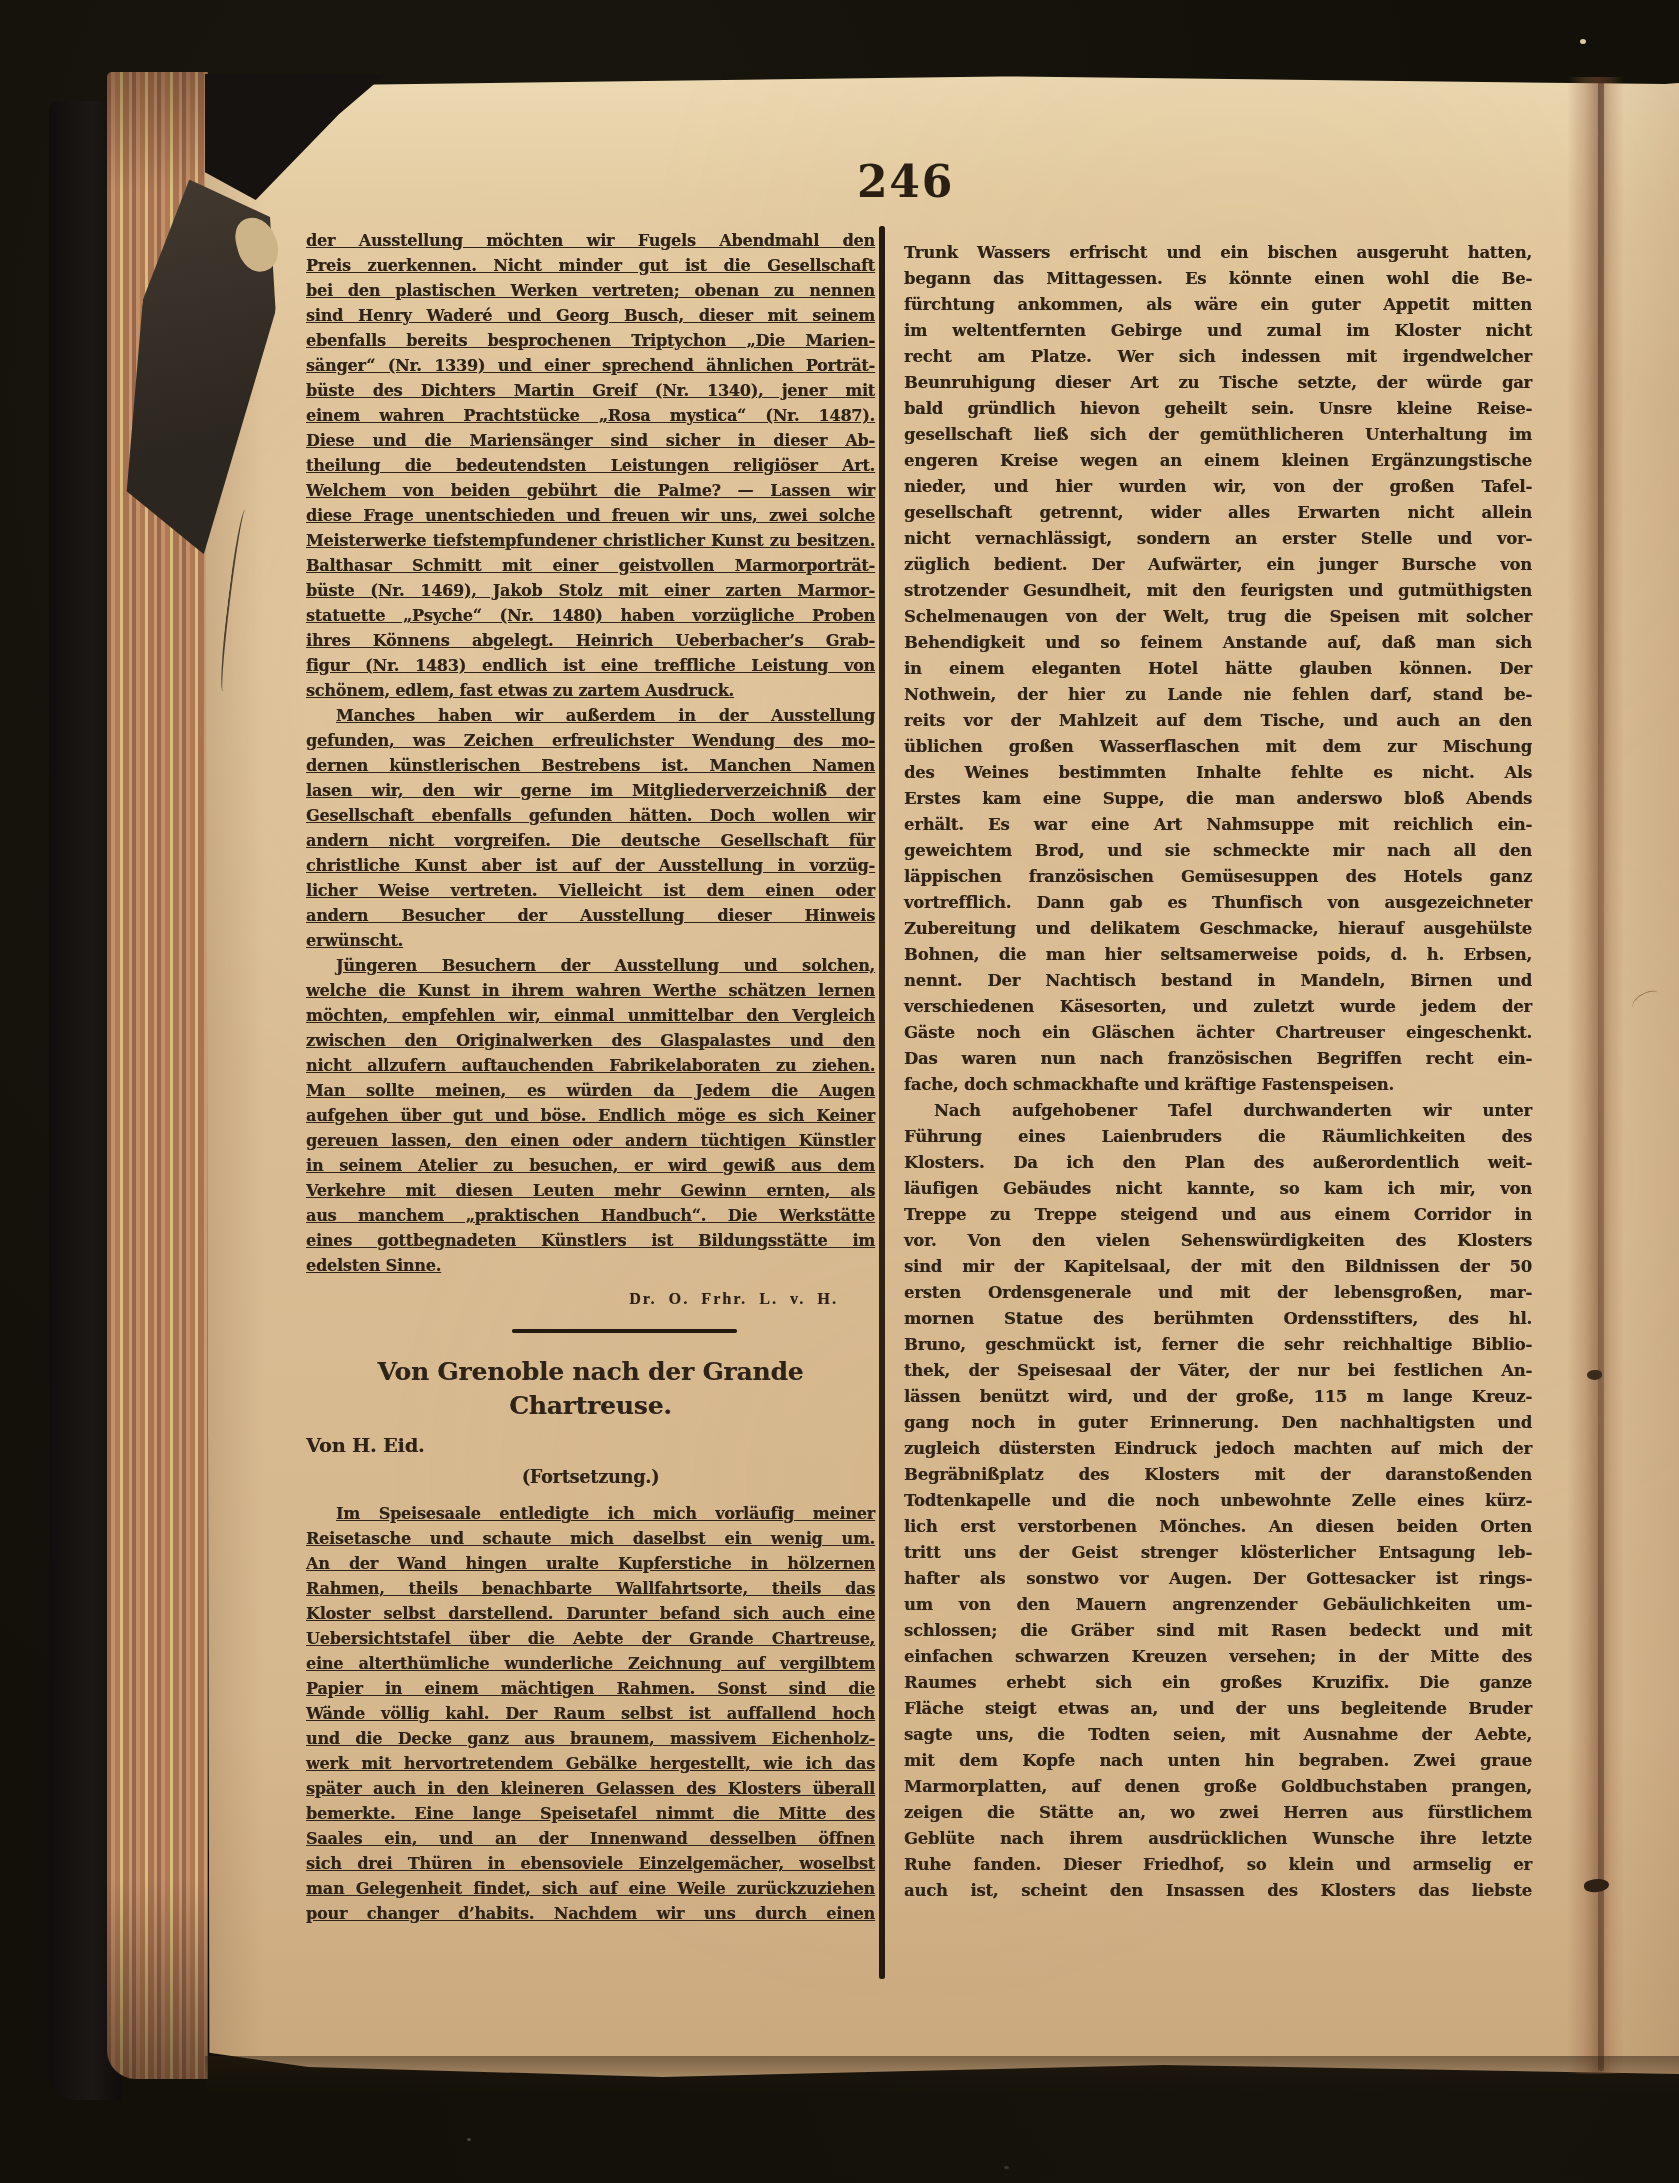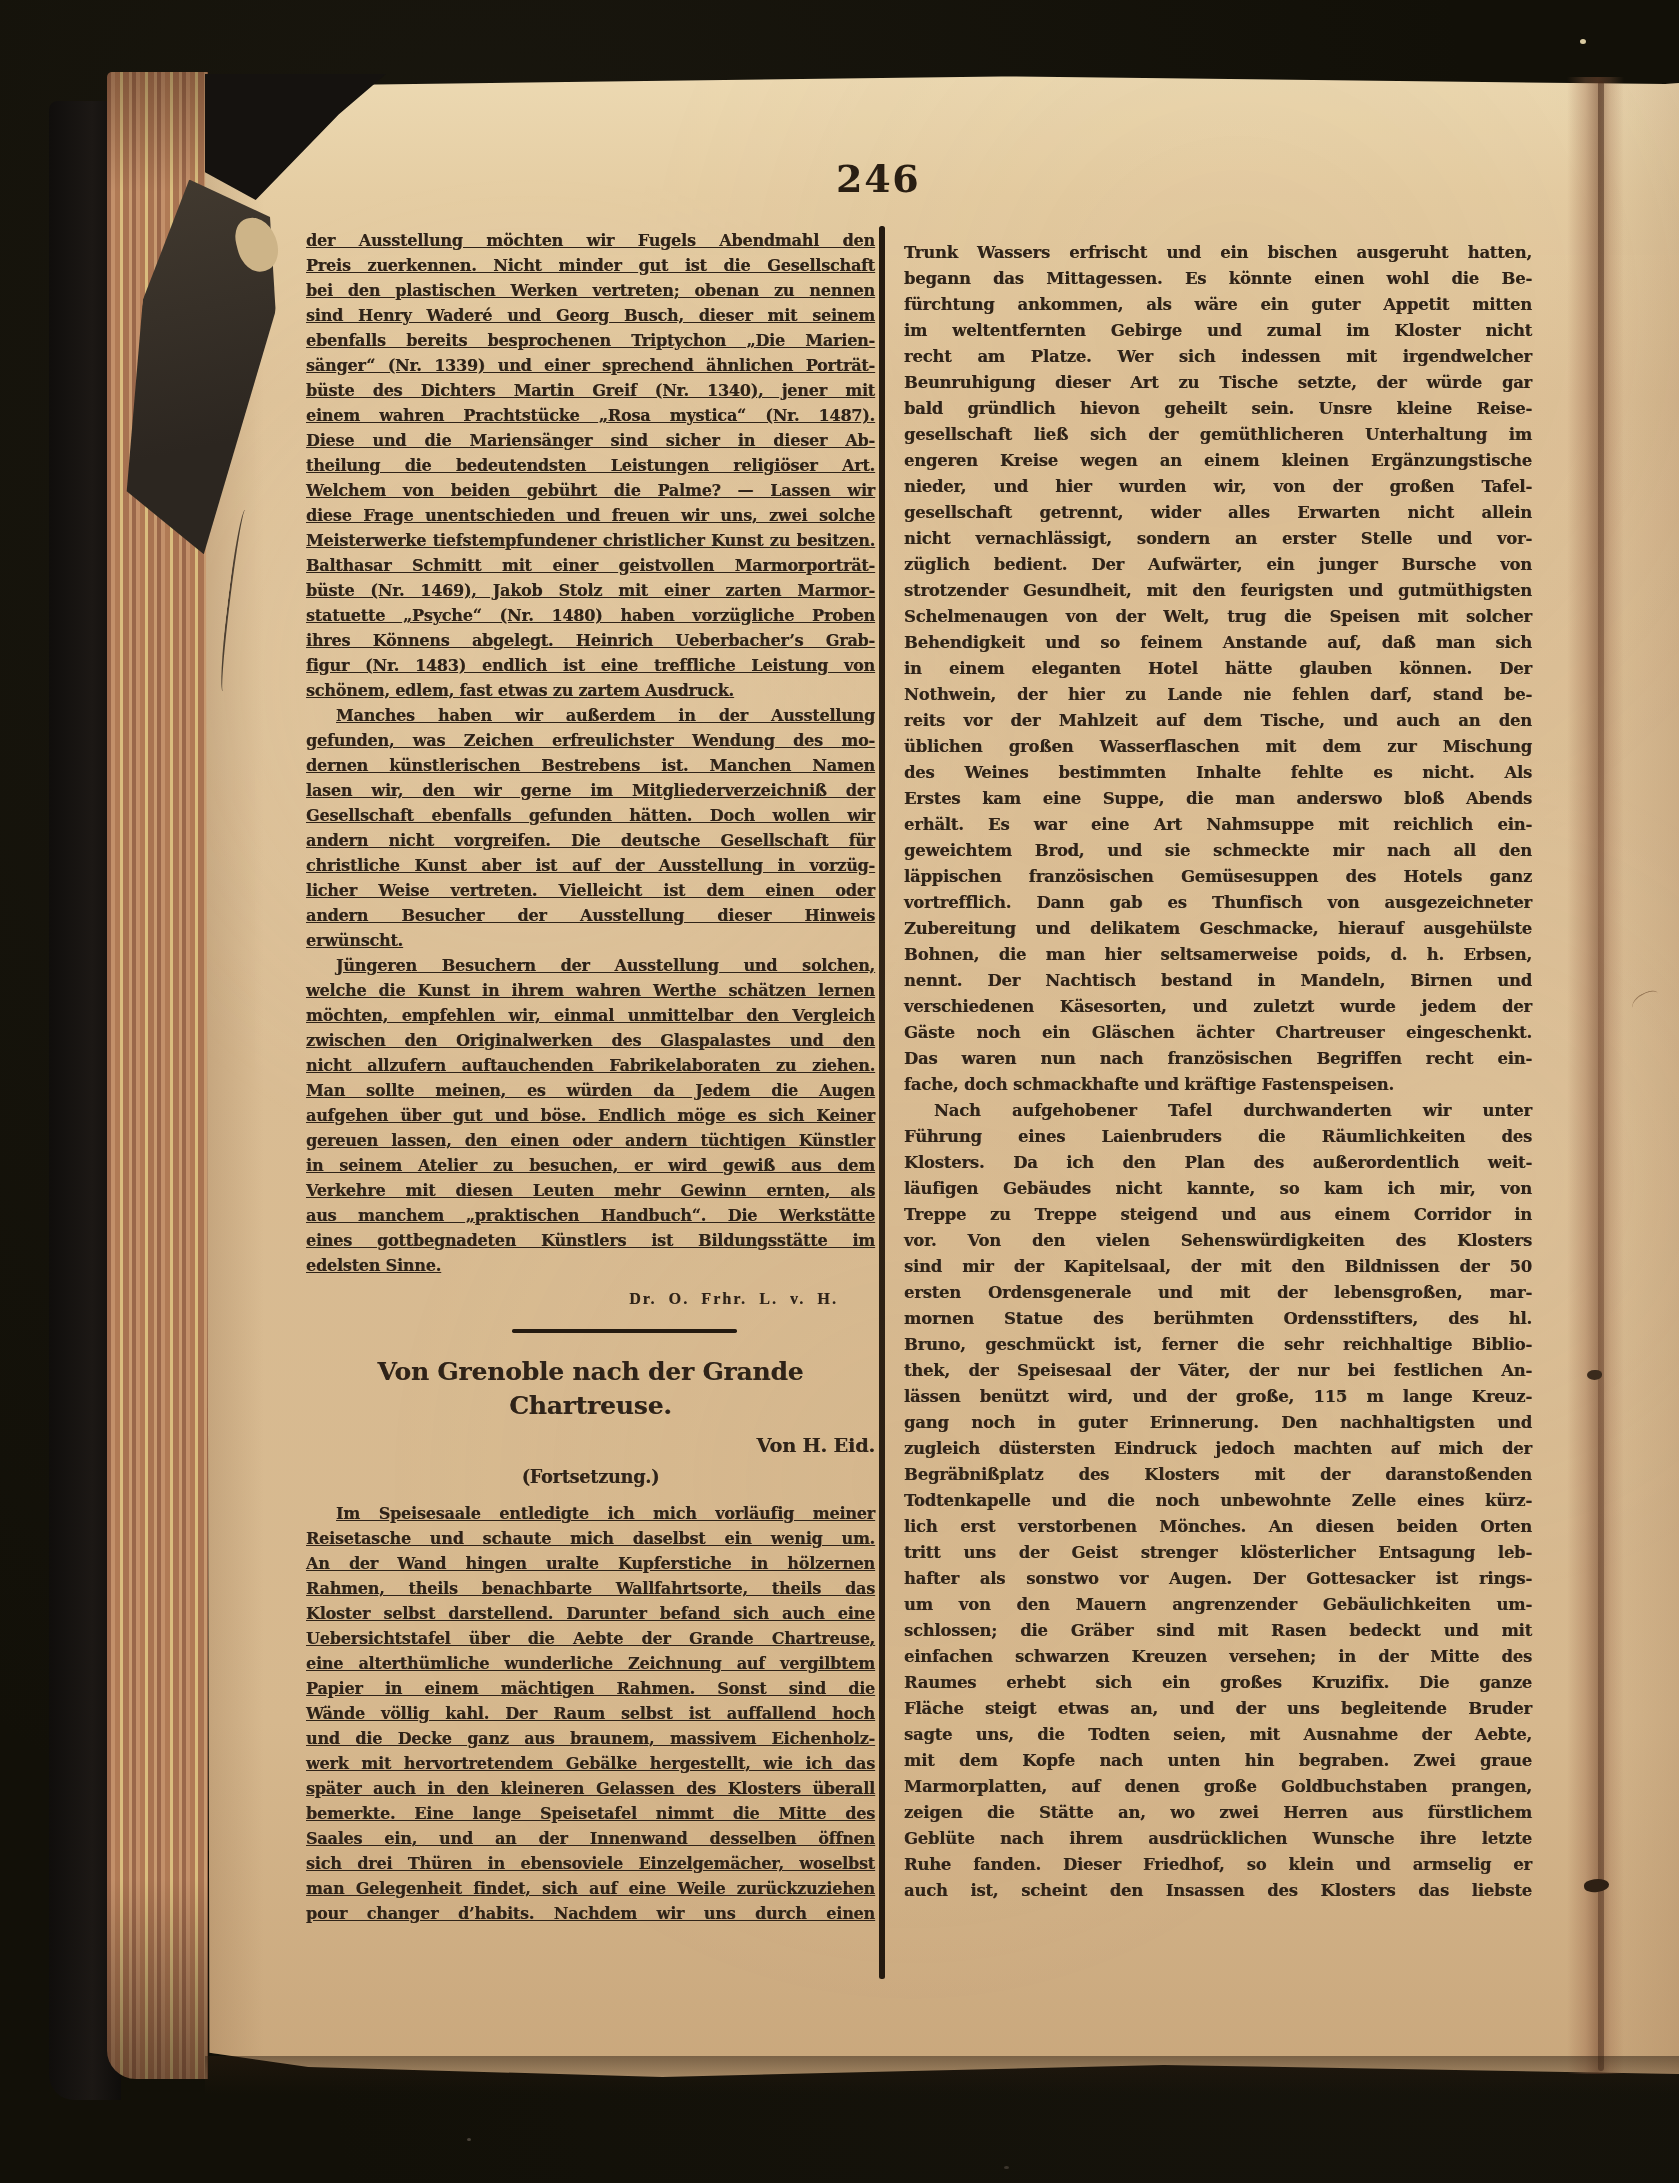--- a/index.html
+++ b/index.html
@@ -74,22 +74,22 @@
 
   
   .bottom-shadow{position:absolute;left:205px;top:2056px;width:1475px;height:39px;
     background:linear-gradient(180deg, rgba(42,28,16,.5), rgba(0,0,0,0));}
 
   .dust-1{position:absolute;left:1580px;top:39px;width:5.9px;height:5px;background:#d9caa1;border-radius:50%;}
   .dust-2{position:absolute;left:467px;top:2138px;width:4.2px;height:3.4px;background:#4a4238;border-radius:50%;}
   .dust-3{position:absolute;left:1004px;top:2166px;width:5px;height:3.4px;background:#3c352c;border-radius:50%;}
 
   
-  .page-number{position:absolute;left:836px;top:156px;width:118px;text-align:left;
-    font-size:38px;font-weight:700;letter-spacing:1.7px;color:#2a1f13;}
+  .page-number{position:absolute;left:836px;top:156px;width:118px;text-align:right;
+    font-size:44px;font-weight:700;letter-spacing:1.7px;color:#2a1f13;}
 
   .col{position:absolute;color:#2f2318;font-weight:700;
     text-shadow:0.3px 0 0 rgba(47,35,24,.55);letter-spacing:-0.2px;}
   .col-left{left:306px;top:228px;width:569px;font-size:16px;}
   .col-right{left:904px;top:240px;width:628px;font-size:16.4px;}
 
   .tline{display:block;text-align:justify;text-align-last:justify;
     white-space:normal;}
   .col-left .tline{height:25px;line-height:25px;text-decoration:underline;}
   .col-right .tline{height:26px;line-height:26px;}
@@ -98,21 +98,21 @@
 
   .signature{margin-top:6.7px;height:27px;line-height:27px;text-align:right;
     padding-right:37px;font-size:16px;letter-spacing:2.1px;word-spacing:5.9px;
     font-family:"Liberation Serif", serif;font-weight:700;}
 
   .section-rule{margin:17px auto 0 auto;width:225px;height:4.2px;background:#241a10;
     border-radius:1.7px;transform:translateX(34px);}
 
   .article-title{margin:22px 0 0 0;font-size:25px;line-height:34px;text-align:center;
     font-weight:700;letter-spacing:-0.2px;}
-  .byline{margin-top:10px;font-size:19.3px;line-height:25px;text-align:right;}
+  .byline{margin-top:10px;font-size:19.3px;line-height:25px;text-align:left;}
   .continuation-note{margin-top:6.7px;font-size:17.6px;line-height:23.5px;text-align:center;}
   .para.resume{margin-top:13.4px;}
 
   .column-rule{position:absolute;left:879px;top:226px;width:5.9px;height:1753px;
     background:linear-gradient(180deg,#241a10,#312416 45%,#241a10);border-radius:2.5px;}
 </style>
 </head>
 <body>
 
 <div class="stage">

